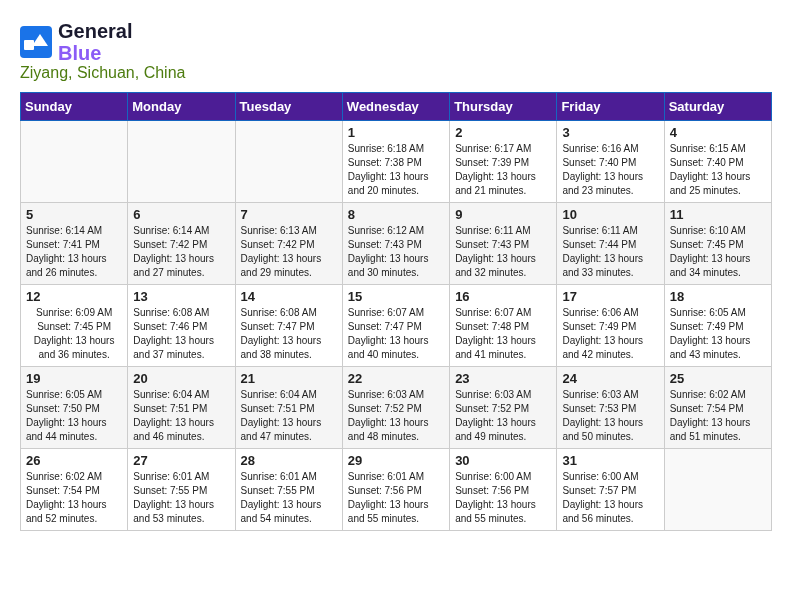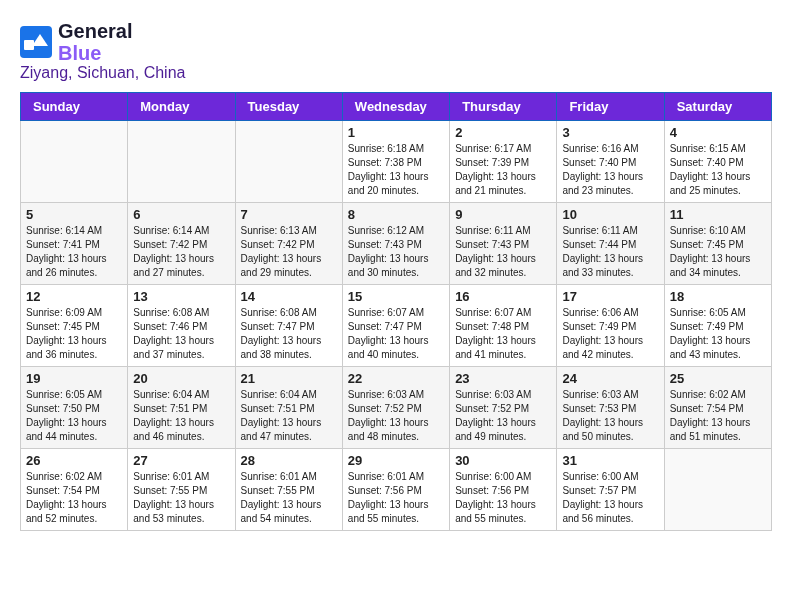--- a/index.html
+++ b/index.html
@@ -38,33 +38,33 @@
     .title-block {
       text-align: right;
     }
     .month-title {
       font-size: 36px;
       font-weight: bold;
       color: #1a1a2e;
     }
     .subtitle {
       font-size: 16px;
-      color: #4c1d95;
+      color: #4d7c0f;
     }
     .calendar {
       width: 100%;
       border-collapse: collapse;
       border: 1px solid #ccc;
     }
     .calendar th {
-      background-color: #6d28d9;
+      background-color: #4c1d95;
       color: #fff;
       font-size: 13px;
       font-weight: bold;
-      padding: 6px 12px;
+      padding: 6px 4px;
       text-align: left;
       border: 1px solid #1565c0;
     }
     .calendar td {
       vertical-align: top;
       border: 1px solid #ccc;
       padding: 4px 5px;
       width: 107px;
       min-height: 80px;
       font-size: 10.5px;
@@ -202,21 +202,21 @@
           <span class="day-num">11</span>
           <div class="day-info" style="white-space: pre-line;">Sunrise: 6:10 AM
 Sunset: 7:45 PM
 Daylight: 13 hours
 and 34 minutes.</div>
         </td>
       </tr>
       <tr>
         <td>
           <span class="day-num">12</span>
-          <div class="day-info" style="white-space: pre-line;">Sunrise: 6:09 AM
+          <div class="day-info" style="white-space: pre-line; text-align: center;">Sunrise: 6:09 AM
 Sunset: 7:45 PM
 Daylight: 13 hours
 and 36 minutes.</div>
         </td>
         <td>
           <span class="day-num">13</span>
           <div class="day-info" style="white-space: pre-line;">Sunrise: 6:08 AM
 Sunset: 7:46 PM
 Daylight: 13 hours
 and 37 minutes.</div>

